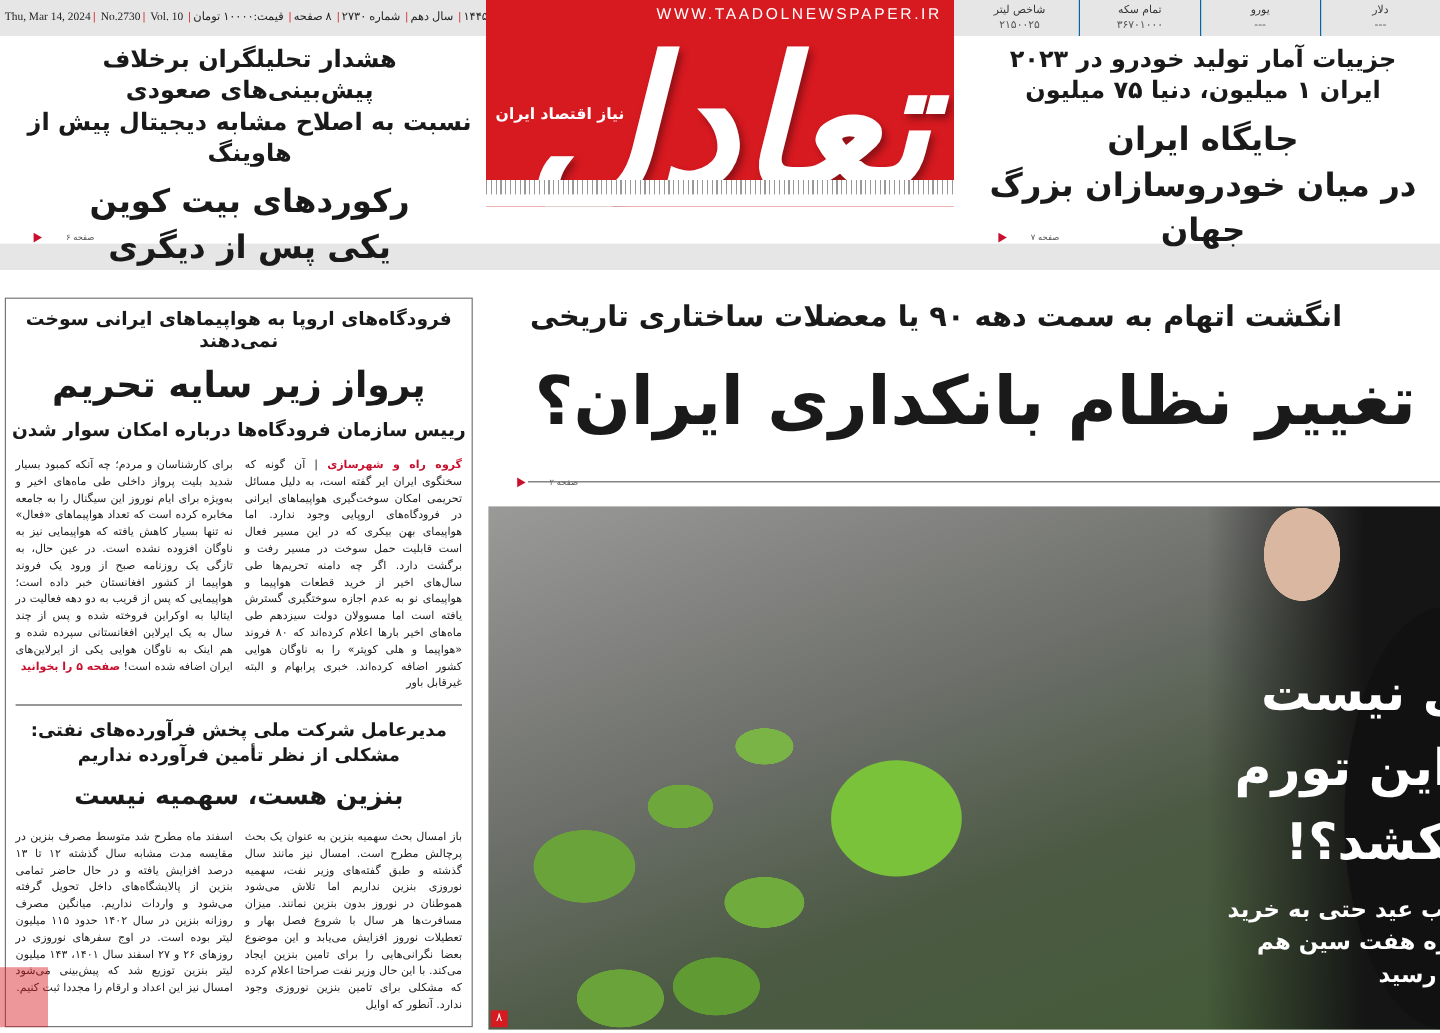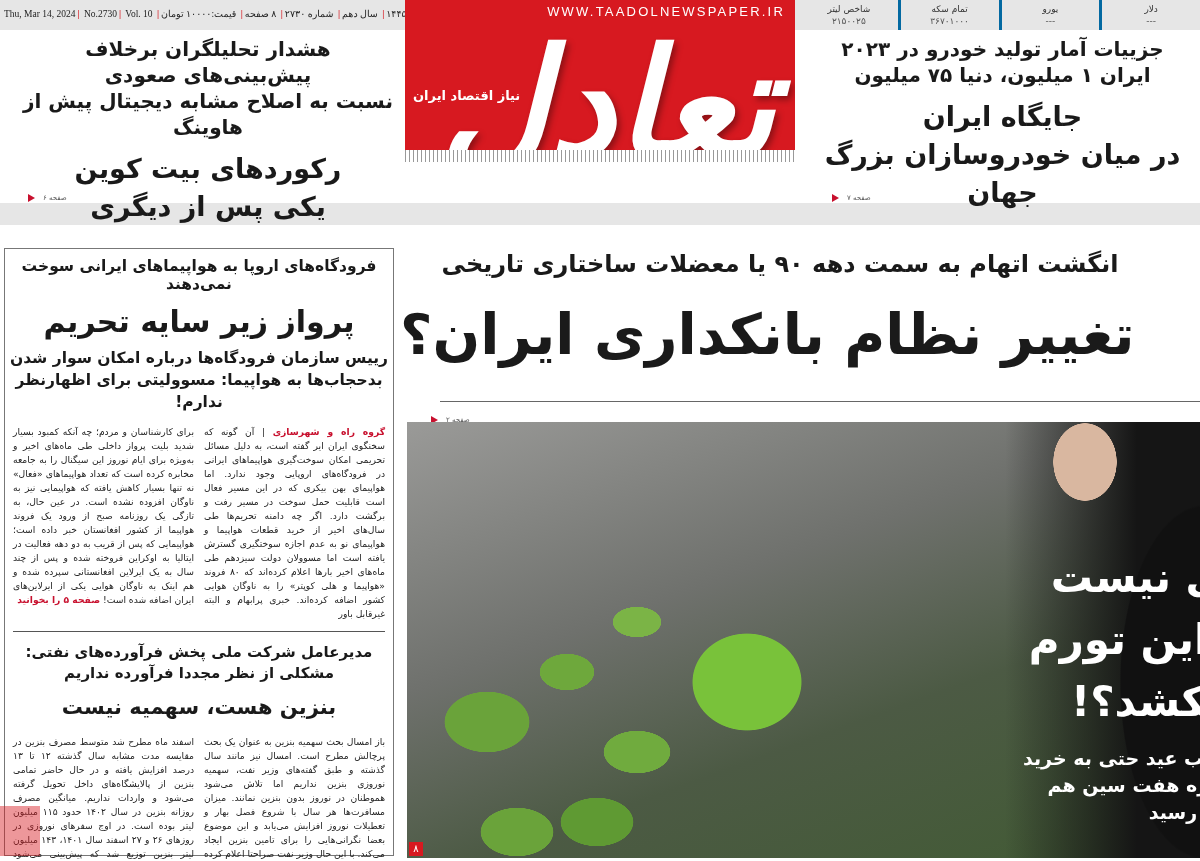--- a/index.html
+++ b/index.html
@@ -4,60 +4,60 @@
 <style>
   * { box-sizing: border-box; margin: 0; padding: 0; }
   html, body { width: 1200px; height: 861px; overflow: hidden; background: #ffffff; }
   body { font-family: "DejaVu Sans", sans-serif; color: #1a1a1a; position: relative; direction: rtl; }
 
   
   .topbar { position: absolute; top: 0; left: 0; width: 1200px; height: 30px; background: #e6e6e6; }
   .topbar .edition { position: absolute; left: 4px; top: 8px; font-size: 9.5px; color: #222; direction: rtl; white-space: nowrap; font-family: "Liberation Serif", serif; }
   .topbar .edition .sep { color: #d71920; font-weight: bold; padding: 0 2px; }
   .topbar .markets { position: absolute; right: 0; top: 0; width: 400px; height: 30px; display: flex; direction: rtl; }
-  .market { flex: 1; text-align: center; border-left: 3px solid #0369a1; font-size: 9px; line-height: 12px; padding-top: 3px; color: #333; }
+  .market { flex: 1; text-align: center; border-left: 1px solid #0369a1; font-size: 9px; line-height: 12px; padding-top: 3px; color: #333; }
   .market:last-child { border-left: none; }
   .market .val { font-size: 9px; color: #555; }
 
   
   .masthead { position: absolute; left: 405px; top: 0; width: 390px; height: 172px; background: #d71920; overflow: hidden; }
   .masthead .url { position: absolute; right: 10px; top: 4px; color: #fff; font-size: 13px; letter-spacing: 2.2px; direction: ltr; font-family: "Liberation Sans", sans-serif; }
   .masthead .logo { position: absolute; right: 20px; top: 18px; font-size: 150px; line-height: 170px; font-weight: bold; color: #ffffff; font-family: "DejaVu Serif", serif; text-shadow: 3px 4px 6px rgba(0,0,0,0.35); font-style: italic; }
   .masthead .tagline { position: absolute; left: 8px; top: 88px; color: #fff; font-size: 13px; font-weight: bold; }
   .masthead .ruler { position: absolute; left: 0; bottom: 0; width: 390px; height: 22px; background: #fff;
     background-image: repeating-linear-gradient(to right, #999 0 1px, transparent 1px 4px); background-size: 100% 12px; background-repeat: no-repeat; }
 
   .grayband { position: absolute; top: 203px; left: 0; width: 1200px; height: 22px; background: #e6e6e6; }
 
   
   .teaser { position: absolute; top: 36px; width: 395px; text-align: center; }
   .teaser .kicker { font-size: 20px; font-weight: bold; line-height: 26px; }
   .teaser .head { font-size: 27px; font-weight: bold; line-height: 38px; margin-top: 10px; }
   .teaser-left { left: 0; padding-left: 21px; }
   .teaser-right { right: 0; }
-  .pageref { position: absolute; font-size: 7px; color: #555; display: flex; align-items: flex-end; gap: 8px; direction: rtl; padding-left: 24px; }
+  .pageref { position: absolute; font-size: 7px; color: #555; display: flex; align-items: flex-end; gap: 20px; direction: rtl; padding-left: 24px; }
   .pageref .tri { width: 0; height: 0; border-top: 4px solid transparent; border-bottom: 4px solid transparent; border-left: 7px solid #c8102e; }
 
   
   .leftbox { position: absolute; left: 4px; top: 248px; width: 390px; height: 608px; border: 1px solid #777; }
   .leftbox .story { text-align: center; }
   .s1-kicker { font-size: 15.5px; font-weight: bold; margin-top: 8px; }
   .s1-head { font-size: 30px; font-weight: bold; line-height: 46px; margin-top: 6px; }
   .s1-sub { font-size: 15.5px; font-weight: bold; line-height: 22px; margin-top: 2px; }
   .cols { display: flex; direction: rtl; gap: 10px; padding: 0 8px; margin-top: 12px; }
   .col { flex: 1; font-size: 9.2px; line-height: 14px; text-align: justify; color: #222; }
   .col .lead { color: #c8102e; font-weight: bold; }
   .col .more { color: #c8102e; font-weight: bold; }
   .divider { height: 1px; background: #555; margin: 10px 8px 0; }
   .s2-kicker { font-size: 15px; font-weight: bold; line-height: 21px; margin-top: 10px; }
   .s2-head { font-size: 21px; font-weight: bold; line-height: 44px; margin-top: 1px; }
 
   
   .main-kicker { position: absolute; right: 40px; top: 250px; width: 760px; text-align: center; font-size: 24px; font-weight: bold; }
-  .main-head { position: absolute; right: 20px; top: 295px; width: 780px; text-align: left; font-size: 56px; font-weight: bold; line-height: 80px; letter-spacing: -1px; }
+  .main-head { position: absolute; right: 20px; top: 295px; width: 780px; text-align: right; font-size: 56px; font-weight: bold; line-height: 80px; letter-spacing: -1px; }
   .main-rule { position: absolute; left: 440px; top: 401px; width: 760px; height: 1px; background: #666; }
 
   
   .photo { position: absolute; left: 407px; top: 422px; width: 928px; height: 436px; overflow: hidden;
     background:
       radial-gradient(ellipse 70px 50px at 80px 300px, #6aa33a 0 60%, transparent 61%),
       radial-gradient(ellipse 60px 40px at 190px 400px, #5f9a33 0 60%, transparent 61%),
       radial-gradient(ellipse 60px 40px at 110px 410px, #6aa33a 0 60%, transparent 61%),
       radial-gradient(ellipse 55px 35px at 230px 330px, #70ab3e 0 60%, transparent 61%),
       radial-gradient(ellipse 45px 30px at 160px 250px, #6ea83c 0 60%, transparent 61%),
@@ -145,49 +145,48 @@
     <div>در میان خودروسازان بزرگ جهان</div>
   </div>
 </div>
 <div class="pageref" style="left:808px; top:194px;">
   <span>صفحه ۷</span>
     <span class="tri"></span>
 </div>
 
 <div class="main-kicker">انگشت اتهام به سمت دهه ۹۰ یا معضلات ساختاری تاریخی</div>
 <div class="main-head">تغییر نظام بانکداری ایران؟</div>
-<div class="pageref" style="left:407px; top:416px;">
+<div class="pageref" style="left:407px; top:398px;">
   <span>صفحه ۲</span>
     <span class="tri"></span>
 </div>
 <div class="main-rule"></div>
 
 <div class="leftbox">
   <div class="story">
     <div class="s1-kicker">فرودگاه‌های اروپا به هواپیماهای ایرانی سوخت نمی‌دهند</div>
     <div class="s1-head">پرواز زیر سایه تحریم</div>
     <div class="s1-sub">
       <div>رییس سازمان فرودگاه‌ها درباره امکان سوار شدن</div>
-      <div>بدحجاب‌ها به هواپیما: مسوولیتی برای اظهارنظر ندارم!</div>
     </div>
     <div class="cols">
       <div class="col">
         <span class="lead">گروه راه و شهرسازی</span> | <span>آن گونه که سخنگوی ایران ایر گفته است، به دلیل مسائل تحریمی امکان سوخت‌گیری هواپیماهای ایرانی در فرودگاه‌های اروپایی وجود ندارد. اما هواپیمای بهن بیکری که در این مسیر فعال است قابلیت حمل سوخت در مسیر رفت و برگشت دارد. اگر چه دامنه تحریم‌ها طی سال‌های اخیر از خرید قطعات هواپیما و هواپیمای نو به عدم اجازه سوختگیری گسترش یافته است اما مسوولان دولت سیزدهم طی ماه‌های اخیر بارها اعلام کرده‌اند که ۸۰ فروند «هواپیما و هلی کوپتر» را به ناوگان هوایی کشور اضافه کرده‌اند. خبری پرابهام و البته غیرقابل باور</span>
       </div>
       <div class="col">
         <span>برای کارشناسان و مردم؛ چه آنکه کمبود بسیار شدید بلیت پرواز داخلی طی ماه‌های اخیر و به‌ویژه برای ایام نوروز این سیگنال را به جامعه مخابره کرده است که تعداد هواپیماهای «فعال» نه تنها بسیار کاهش یافته که هواپیمایی نیز به ناوگان افزوده نشده است. در عین حال، به تازگی یک روزنامه صبح از ورود یک فروند هواپیما از کشور افغانستان خبر داده است؛ هواپیمایی که پس از قریب به دو دهه فعالیت در ایتالیا به اوکراین فروخته شده و پس از چند سال به یک ایرلاین افغانستانی سپرده شده و هم اینک به ناوگان هوایی یکی از ایرلاین‌های ایران اضافه شده است!</span>
         <span class="more">صفحه ۵ را بخوانید</span>
       </div>
     </div>
   </div>
   <div class="divider"></div>
   <div class="story">
     <div class="s2-kicker">
       <div>مدیرعامل شرکت ملی پخش فرآورده‌های نفتی:</div>
-      <div>مشکلی از نظر مجددا فرآورده نداریم</div>
+      <div>مشکلی از نظر تأمین فرآورده نداریم</div>
     </div>
     <div class="s2-head">بنزین هست، سهمیه نیست</div>
     <div class="cols" style="margin-top:6px;">
       <div class="col"><span>باز امسال بحث سهمیه بنزین به عنوان یک بحث پرچالش مطرح است. امسال نیز مانند سال گذشته و طبق گفته‌های وزیر نفت، سهمیه نوروزی بنزین نداریم اما تلاش می‌شود هموطنان در نوروز بدون بنزین نمانند. میزان مسافرت‌ها هر سال با شروع فصل بهار و تعطیلات نوروز افزایش می‌یابد و این موضوع بعضا نگرانی‌هایی را برای تامین بنزین ایجاد می‌کند. با این حال وزیر نفت صراحتا اعلام کرده که مشکلی برای تامین بنزین نوروزی وجود ندارد. آنطور که اوایل</span></div>
       <div class="col">
         <span>اسفند ماه مطرح شد متوسط مصرف بنزین در مقایسه مدت مشابه سال گذشته ۱۲ تا ۱۳ درصد افزایش یافته و در حال حاضر تمامی بنزین از پالایشگاه‌های داخل تحویل گرفته می‌شود و واردات نداریم. میانگین مصرف روزانه بنزین در سال ۱۴۰۲ حدود ۱۱۵ میلیون لیتر بوده است. در اوج سفرهای نوروزی در روزهای ۲۶ و ۲۷ اسفند سال ۱۴۰۱، ۱۴۳ میلیون لیتر بنزین توزیع شد که پیش‌بینی می‌شود امسال نیز این اعداد و ارقام را مجددا ثبت کنیم.</span>
         
       </div>
     </div>
   </div>

